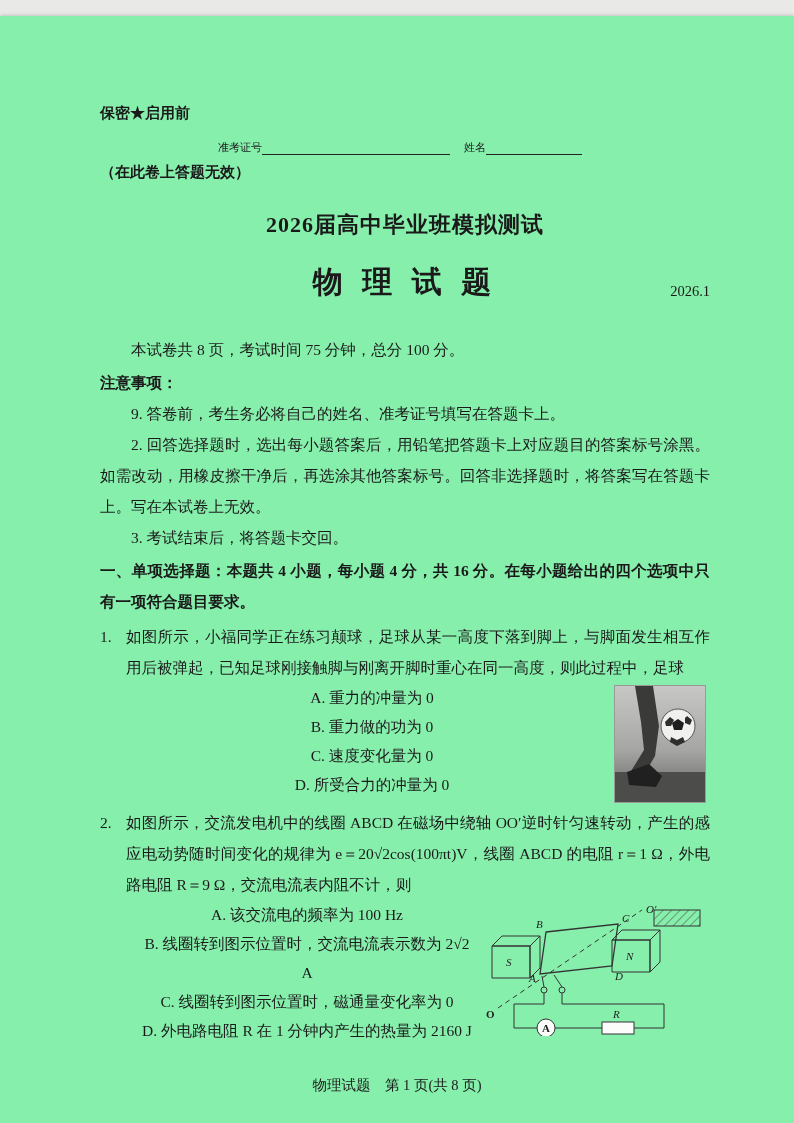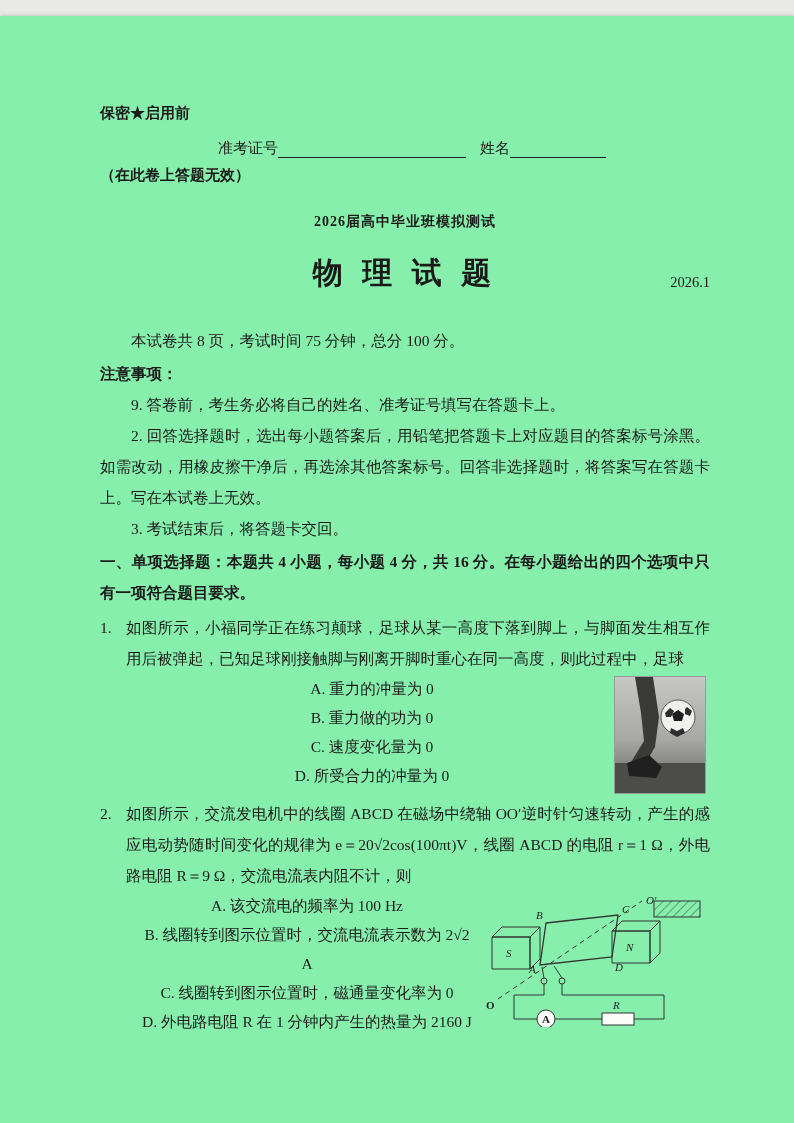--- a/index.html
+++ b/index.html
@@ -4,27 +4,27 @@
 <style>
   html,body{margin:0;padding:0;background:#e9e9e7;}
   .page{
     width:794px;height:1123px;position:relative;margin:16px auto;
     background:#86efac;color:#1a1a1a;
     font-family:"Liberation Serif","DejaVu Serif",serif;
     overflow:hidden;box-shadow:0 0 4px rgba(0,0,0,.25);
   }
   .content{position:absolute;left:100px;right:84px;top:88px;}
   .confidential{font-weight:bold;font-size:15px;}
-  .id-row{margin:16px 0 0 118px;font-size:15px;white-space:nowrap;}
+  .id-row{margin:16px 0 0 118px;font-size:11px;white-space:nowrap;}
   .blank{display:inline-block;border-bottom:1.2px solid #222;height:15px;vertical-align:bottom;}
   .blank.long{width:188px;}
   .blank.short{width:96px;margin-right:0;}
   .id-gap{display:inline-block;width:14px;}
   .invalid-note{text-align:left;font-weight:bold;font-size:15px;margin-top:8px;}
-  .subtitle{text-align:center;font-weight:bold;font-size:14px;margin-top:28px;letter-spacing:1px;}
+  .subtitle{text-align:center;font-weight:bold;font-size:22px;margin-top:28px;letter-spacing:1px;}
   .title-row{position:relative;text-align:center;margin-top:20px;height:44px;}
   .main-title{font-size:30px;font-weight:bold;letter-spacing:6px;line-height:44px;}
   .exam-date{position:absolute;right:0;bottom:4px;font-size:14.5px;letter-spacing:0;}
   .para{font-size:15.5px;line-height:31px;text-align:justify;margin:0;}
   .intro{margin-top:30px;text-indent:2em;}
   .notice-title{font-weight:bold;margin-top:2px;}
   .notice{text-indent:2em;}
   .section-title{font-weight:bold;margin-top:2px;}
   .question{margin-top:4px;}
   .q-head{display:flex;font-size:15.5px;line-height:31px;}
@@ -160,13 +160,14 @@
           <div class="option">A. 该交流电的频率为 100 Hz</div>
           <div class="option">B. 线圈转到图示位置时，交流电流表示数为 2√2 A</div>
           <div class="option">C. 线圈转到图示位置时，磁通量变化率为 0</div>
           <div class="option">D. 外电路电阻 R 在 1 分钟内产生的热量为 2160 J</div>
         </div>
       </div>
     </div>
 
   </div>
 
+  <div class="footer">物理试题　第 1 页(共 8 页)</div>
 </div>
 
 </body></html>

